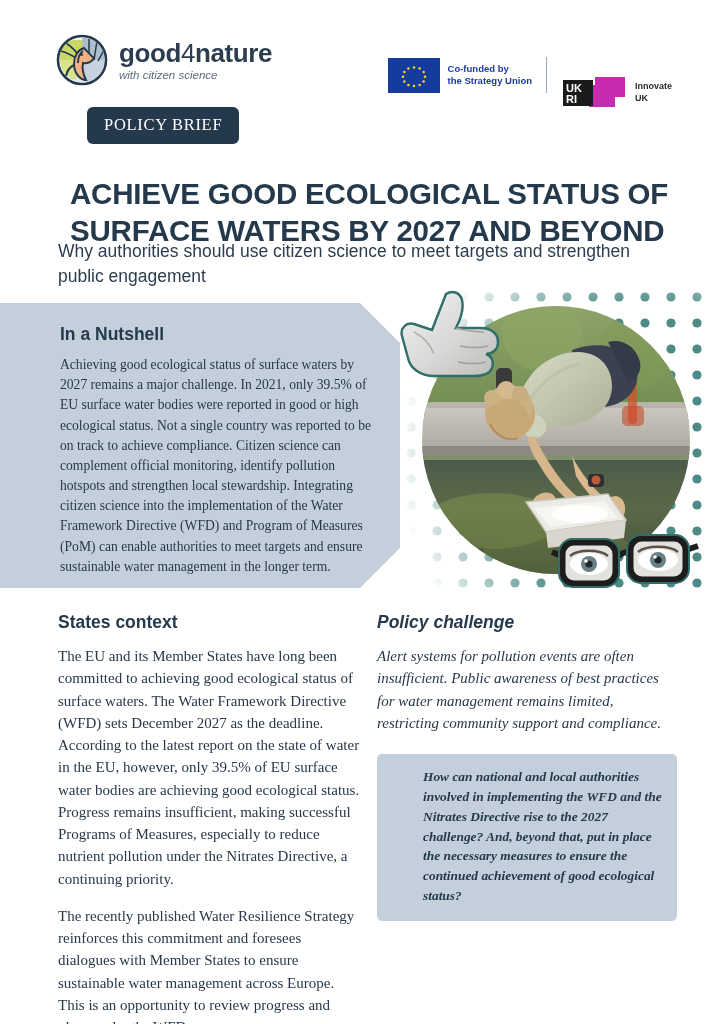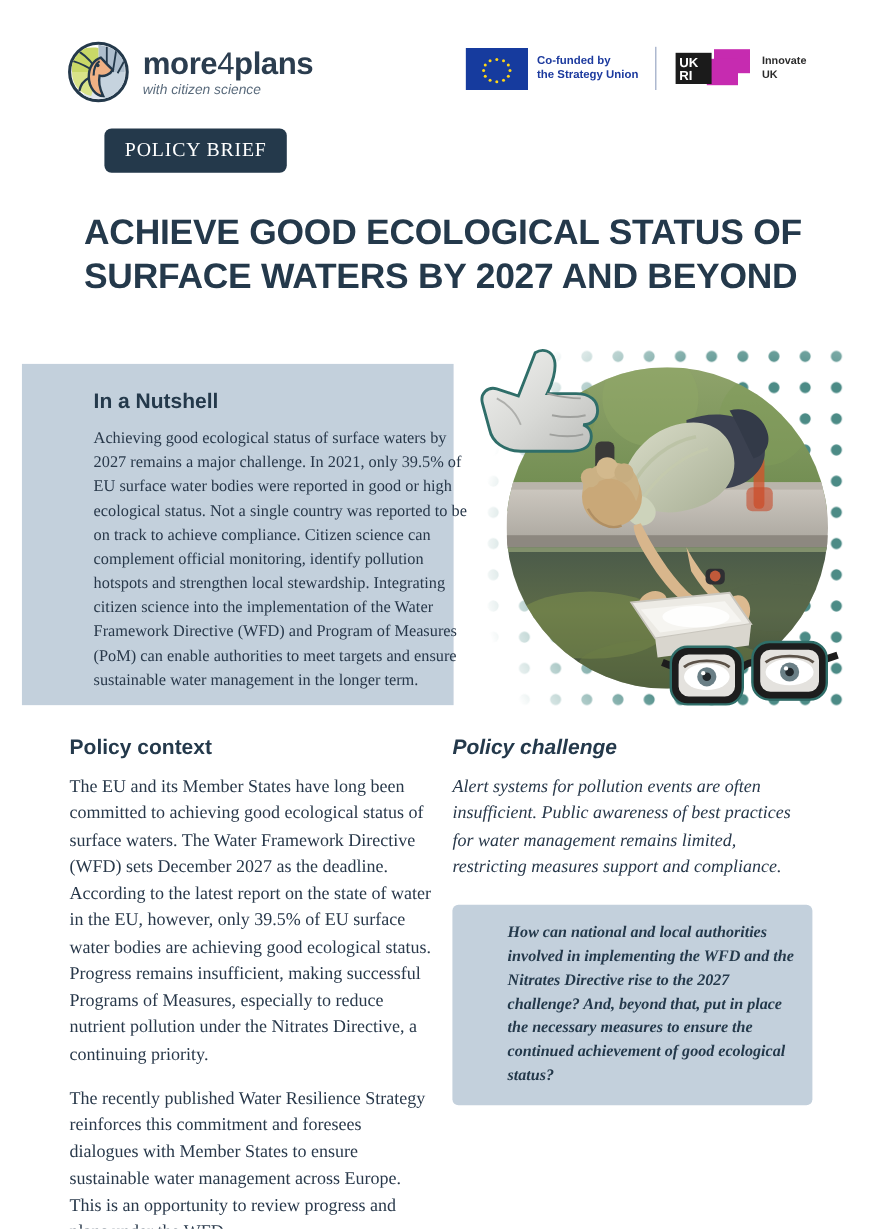--- a/index.html
+++ b/index.html
@@ -97,20 +97,21 @@
   }
   .funder-divider {
     width: 1px;
     height: 36px;
     background: #9aa7c4;
   }
   .ukri-block {
     display: flex;
     align-items: center;
     gap: 8px;
+    margin-top: 36px;
   }
   .ukri-mark {
     width: 66px;
     height: 36px;
     flex: 0 0 66px;
   }
   .ukri-label {
     font-size: 9px;
     font-weight: bold;
     color: #2b2b2b;
@@ -151,23 +152,23 @@
     top: 239px;
     width: 590px;
     font-size: 17.5px;
     line-height: 1.42;
     color: #2b3d4f;
   }
 
   
   .nutshell {
     position: absolute;
-    left: 18px;
+    left: 0;
     top: 303px;
-    width: 360px;
+    width: 400px;
     height: 285px;
     background: #c3d0dc;
     clip-path: polygon(0 0, 360px 0, 400px 40px, 400px 245px, 360px 285px, 0 285px);
   }
   .nutshell-inner {
     position: absolute;
     left: 60px;
     top: 21px;
     width: 322px;
   }
@@ -315,21 +316,21 @@
             <path d="M41 7 L38 26" stroke="#24394b" stroke-width="1.5"></path>
             <path d="M48 16 L42 27" stroke="#24394b" stroke-width="1.5"></path>
             <path d="M28 14 C22 16 18 22 18 30 C18 39 24 46 30 46 C27 40 26 34 27 29 C31 30 36 28 38 24 C34 21 31 17 28 14 Z" fill="#f0b184" stroke="#24394b" stroke-width="2"></path>
             <path d="M27 17 C24 19 22 24 22 29" fill="none" stroke="#24394b" stroke-width="1.8"></path>
             <circle cx="25.5" cy="20.5" r="1.5" fill="#24394b"></circle>
             <path d="M18 31 C14 33 11 37 10 42" fill="none" stroke="#24394b" stroke-width="2"></path>
           </g>
         </svg>
       </span>
       <span class="brand-text">
-        <span class="brand-name"><span>more</span><span class="num">4</span><span>plans</span></span>
+        <span class="brand-name"><span>good</span><span class="num">4</span><span>nature</span></span>
         <span class="brand-tag">with citizen science</span>
       </span>
     </div>
 
     <div class="funders">
       <div class="eu-block">
         <span class="eu-flag">
           <svg viewBox="0 0 52 35" width="52" height="35">
             <rect width="52" height="35" fill="#163b9e"></rect>
             <g fill="#ffd617">
@@ -367,20 +368,21 @@
         </span>
         <span class="ukri-label">
           <span>Innovate</span><br><span>UK</span>
         </span>
       </div>
     </div>
   </div>
 
   <div class="badge">POLICY BRIEF</div>
   <h1 class="title">ACHIEVE GOOD ECOLOGICAL STATUS OF SURFACE WATERS BY 2027 AND BEYOND</h1>
+  <div class="subtitle">Why authorities should use citizen science to meet targets and strengthen public engagement</div>
 
   <div class="nutshell">
     <div class="nutshell-inner">
       <div class="nutshell-title">In a Nutshell</div>
       <div class="nutshell-body">Achieving good ecological status of surface waters by 2027 remains a major challenge. In 2021, only 39.5% of EU surface water bodies were reported in good or high ecological status. Not a single country was reported to be on track to achieve compliance. Citizen science can complement official monitoring, identify pollution hotspots and strengthen local stewardship. Integrating citizen science into the implementation of the Water Framework Directive (WFD) and Program of Measures (PoM) can enable authorities to meet targets and ensure sustainable water management in the longer term.</div>
     </div>
   </div>
 
   <div class="collage">
 
@@ -531,27 +533,27 @@
         <path d="M12 30 L2 26" fill="none" stroke="#1d1d1d" stroke-width="6"></path>
         <path d="M136 24 L148 20" fill="none" stroke="#1d1d1d" stroke-width="6"></path>
 
         <rect x="9" y="13" width="60" height="48" rx="14" fill="none" stroke="#2f6e69" stroke-width="2"></rect>
         <rect x="77" y="9" width="62" height="48" rx="14" fill="none" stroke="#2f6e69" stroke-width="2"></rect>
       </svg>
     </span>
   </div>
 
   <div class="col-left">
-    <div class="sec-title">Policy context</div>
+    <div class="sec-title">States context</div>
     <p class="body-p">The EU and its Member States have long been committed to achieving good ecological status of surface waters. The Water Framework Directive (WFD) sets December 2027 as the deadline. According to the latest report on the state of water in the EU, however, only 39.5% of EU surface water bodies are achieving good ecological status. Progress remains insufficient, making successful Programs of Measures, especially to reduce nutrient pollution under the Nitrates Directive, a continuing priority.</p>
     <p class="body-p">The recently published Water Resilience Strategy reinforces this commitment and foresees dialogues with Member States to ensure sustainable water management across Europe. This is an opportunity to review progress and plans under the WFD.</p>
   </div>
 
   <div class="col-right">
     <div class="sec-title">Policy challenge</div>
-    <p class="body-p">Alert systems for pollution events are often insufficient. Public awareness of best practices for water management remains limited, restricting measures support and compliance.</p>
+    <p class="body-p">Alert systems for pollution events are often insufficient. Public awareness of best practices for water management remains limited, restricting community support and compliance.</p>
     <div class="question-box">
       <div class="question-text">How can national and local authorities involved in implementing the WFD and the Nitrates Directive rise to the 2027 challenge? And, beyond that, put in place the necessary measures to ensure the continued achievement of good ecological status?</div>
     </div>
   </div>
 
 
 </div>
 
 </body></html>

